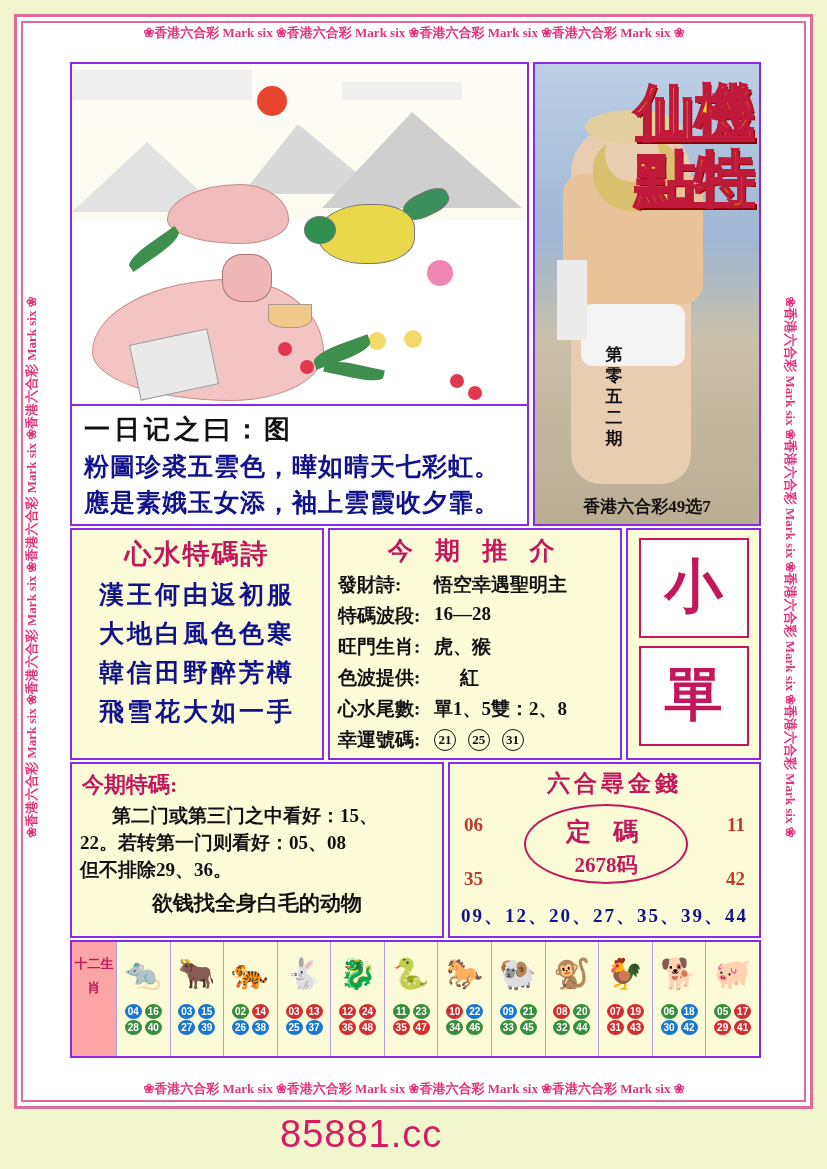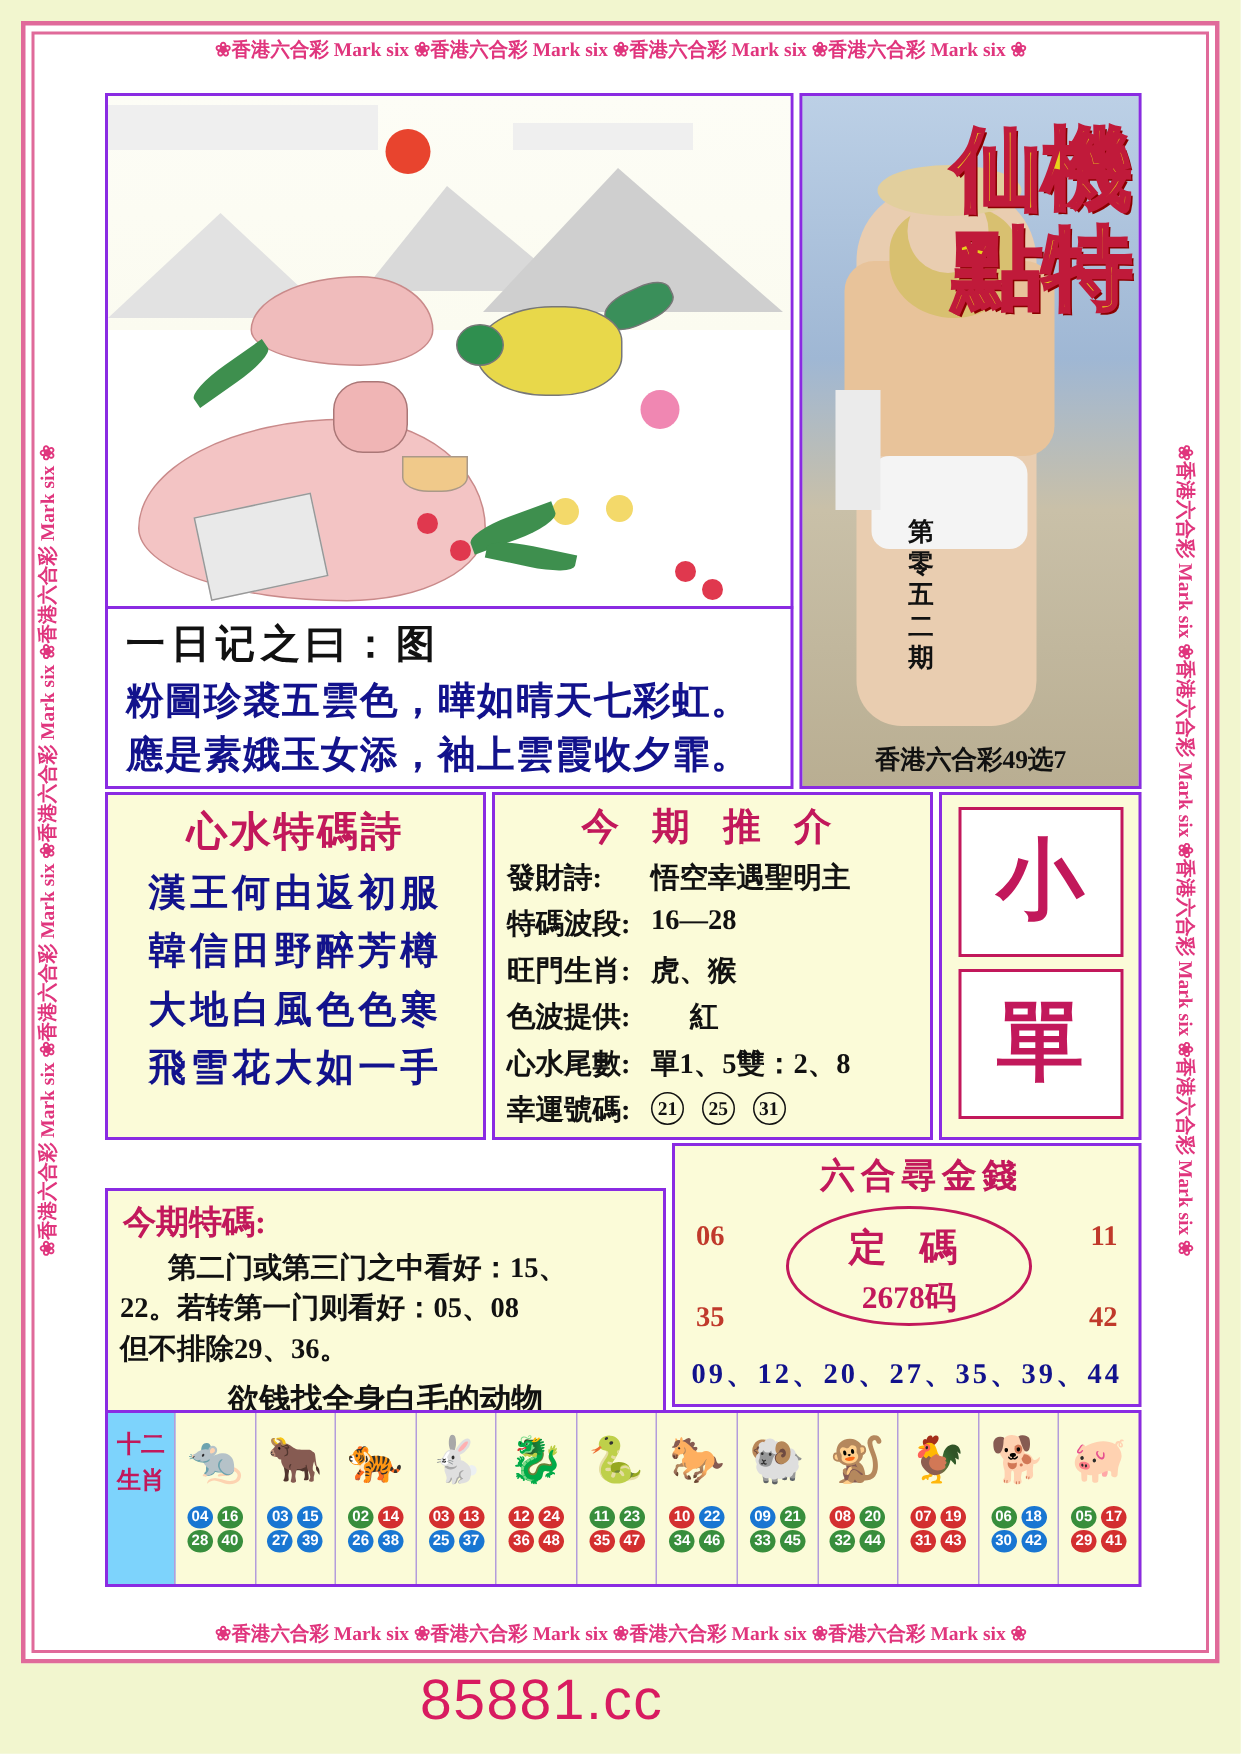--- a/index.html
+++ b/index.html
@@ -93,20 +93,21 @@
   .girl-hat{position:absolute;left:50px;top:46px;width:96px;height:34px;background:#e2cf9d;border-radius:50%;}
   .girl-head{position:absolute;left:70px;top:62px;width:54px;height:56px;background:#e9cdb0;border-radius:50%;}
   .girl-hair{position:absolute;left:58px;top:74px;width:86px;height:74px;background:#d8c070;border-radius:40% 40% 50% 50%;}
   .girl-redact{position:absolute;left:22px;top:196px;width:30px;height:80px;background:#ebebeb;}
   .big-title{
     position:absolute;right:4px;top:16px;width:120px;text-align:center;
     font-size:60px;line-height:66px;font-weight:bold;color:#e8d21a;
     -webkit-text-stroke:2px #c01a3a;
     font-family:"Liberation Serif", serif;
     text-shadow:2px 2px 0 #8b0000;
+    text-decoration:underline;
   }
   .issue{
     position:absolute;right:132px;top:280px;width:26px;text-align:center;
     font-size:17px;line-height:21px;color:#111;font-weight:bold;
     font-family:"Liberation Serif", serif;
   }
   .lottery-note{
     position:absolute;left:0;bottom:6px;width:100%;text-align:center;
     font-size:17px;font-weight:bold;color:#111;
   }
@@ -142,21 +143,21 @@
     position:absolute;left:580px;top:482px;width:131px;height:228px;
     border:2px solid #8a2be2;background:#fbfbd8;
   }
   .small-box{
     margin:8px auto;width:106px;height:96px;border:2px solid #c2185b;background:#fff;
     text-align:center;font-size:58px;line-height:94px;color:#c2185b;font-weight:bold;
   }
 
   
   .special-panel{
-    position:absolute;left:24px;top:746px;width:370px;height:172px;
+    position:absolute;left:24px;top:716px;width:370px;height:172px;
     border:2px solid #8a2be2;background:#fbfbd8;
   }
   .sp-title{font-size:22px;font-weight:bold;color:#c2185b;margin:6px 0 2px 10px;}
   .sp-text{font-size:19px;color:#111;line-height:27px;margin:0 8px;font-weight:bold;}
   .sp-bottom{font-size:21px;color:#111;font-weight:bold;text-align:center;margin-top:6px;}
   .money-panel{
     position:absolute;left:402px;top:716px;width:309px;height:172px;
     border:2px solid #8a2be2;background:#fbfbd8;
   }
   .money-title{text-align:center;font-size:23px;font-weight:bold;color:#c2185b;letter-spacing:4px;margin-top:4px;padding-left:20px;}
@@ -172,22 +173,22 @@
   .c-bl{left:14px;top:104px;}
   .c-br{right:14px;top:104px;}
   .money-row{position:absolute;left:0;bottom:7px;width:100%;text-align:center;font-size:19px;color:#12128c;font-weight:bold;letter-spacing:2px;}
 
   
   .zodiac{
     position:absolute;left:24px;top:894px;width:687px;height:114px;
     border:2px solid #8a2be2;background:#fbfbd8;display:flex;
   }
   .z-label{
-    width:44px;background:#7dd3fc;border-right:1px solid #b39ddb;
-    font-size:16px;font-weight:bold;color:#c2185b;text-align:center;line-height:24px;padding-top:10px;
+    width:44px;background:#fca5a5;border-right:1px solid #b39ddb;
+    font-size:13px;font-weight:bold;color:#c2185b;text-align:center;line-height:24px;padding-top:10px;
   }
   .z-cells{flex:1;display:flex;}
   .z-cell{flex:1;border-right:1px solid #b39ddb;display:flex;flex-direction:column;align-items:center;}
   .z-cell:last-child{border-right:none;}
   .z-ani{height:62px;display:flex;align-items:center;justify-content:center;font-size:30px;}
   .z-nums{display:flex;flex-direction:column;gap:1px;padding-bottom:2px;}
   .z-pair{display:flex;gap:3px;}
   .z-n{
     width:17px;height:15px;border-radius:50%;font-size:10px;line-height:15px;text-align:center;color:#fff;font-weight:bold;
     font-family:"Liberation Sans", sans-serif;
@@ -271,22 +272,22 @@
       <div class="girl-hat"></div>
       <div class="girl-redact"></div>
       <div class="big-title">仙機點特</div>
       <div class="issue">第零五二期</div>
       <div class="lottery-note">香港六合彩49选7</div>
     </div>
 
     <div class="poem-panel">
       <div class="poem-title">心水特碼詩</div>
       <div class="poem-line">漢王何由返初服</div>
+      <div class="poem-line">大地白風色色寒</div>
       <div class="poem-line">韓信田野醉芳樽</div>
-      <div class="poem-line">大地白風色色寒</div>
       <div class="poem-line">飛雪花大如一手</div>
     </div>
 
     <div class="recommend-panel">
       <div class="rec-title">今 期 推 介</div>
       <div class="rec-row">
         <span class="rec-label">發財詩:</span>
         <span class="rec-val">悟空幸遇聖明主</span>
       </div>
       <div class="rec-row">

